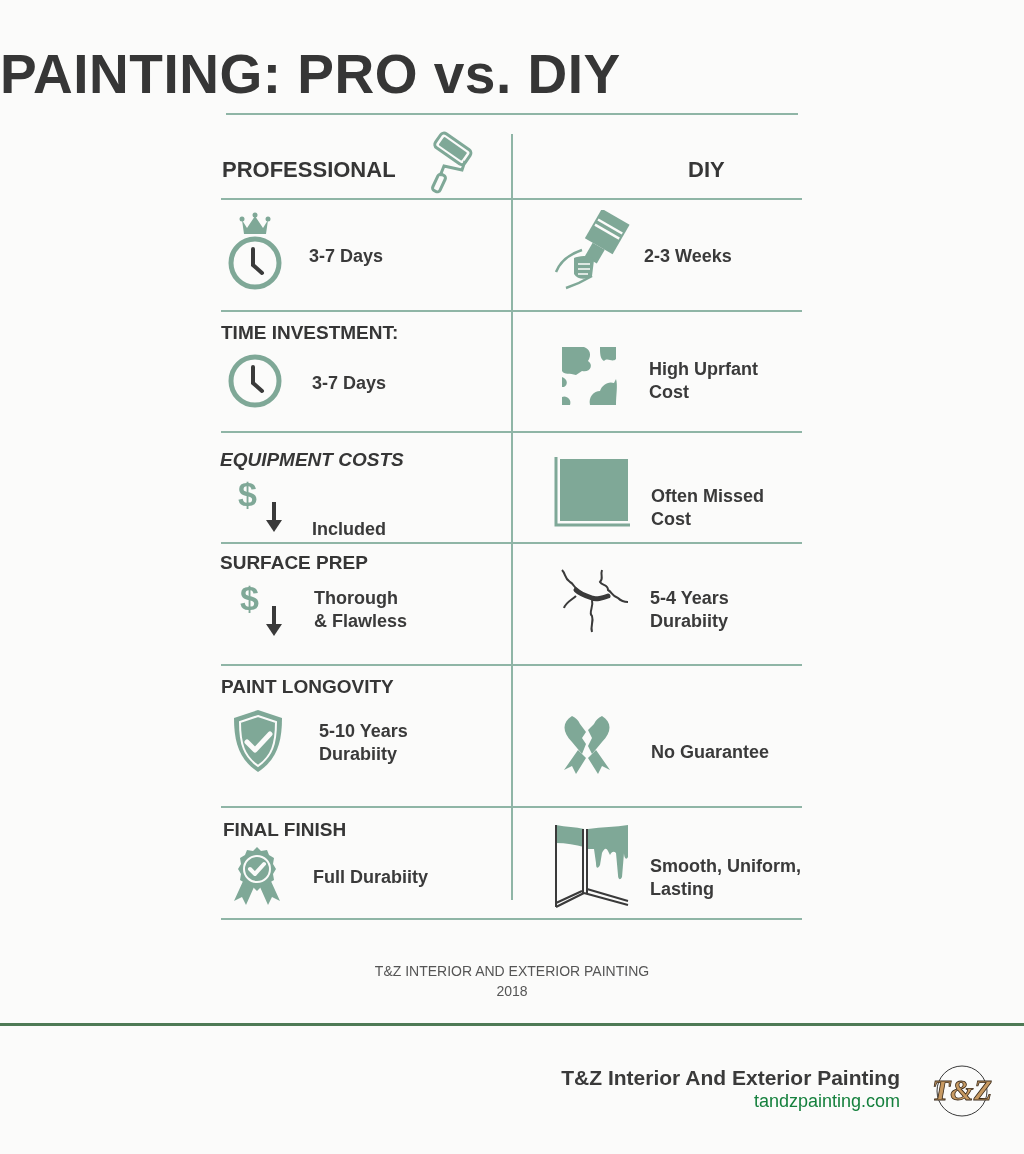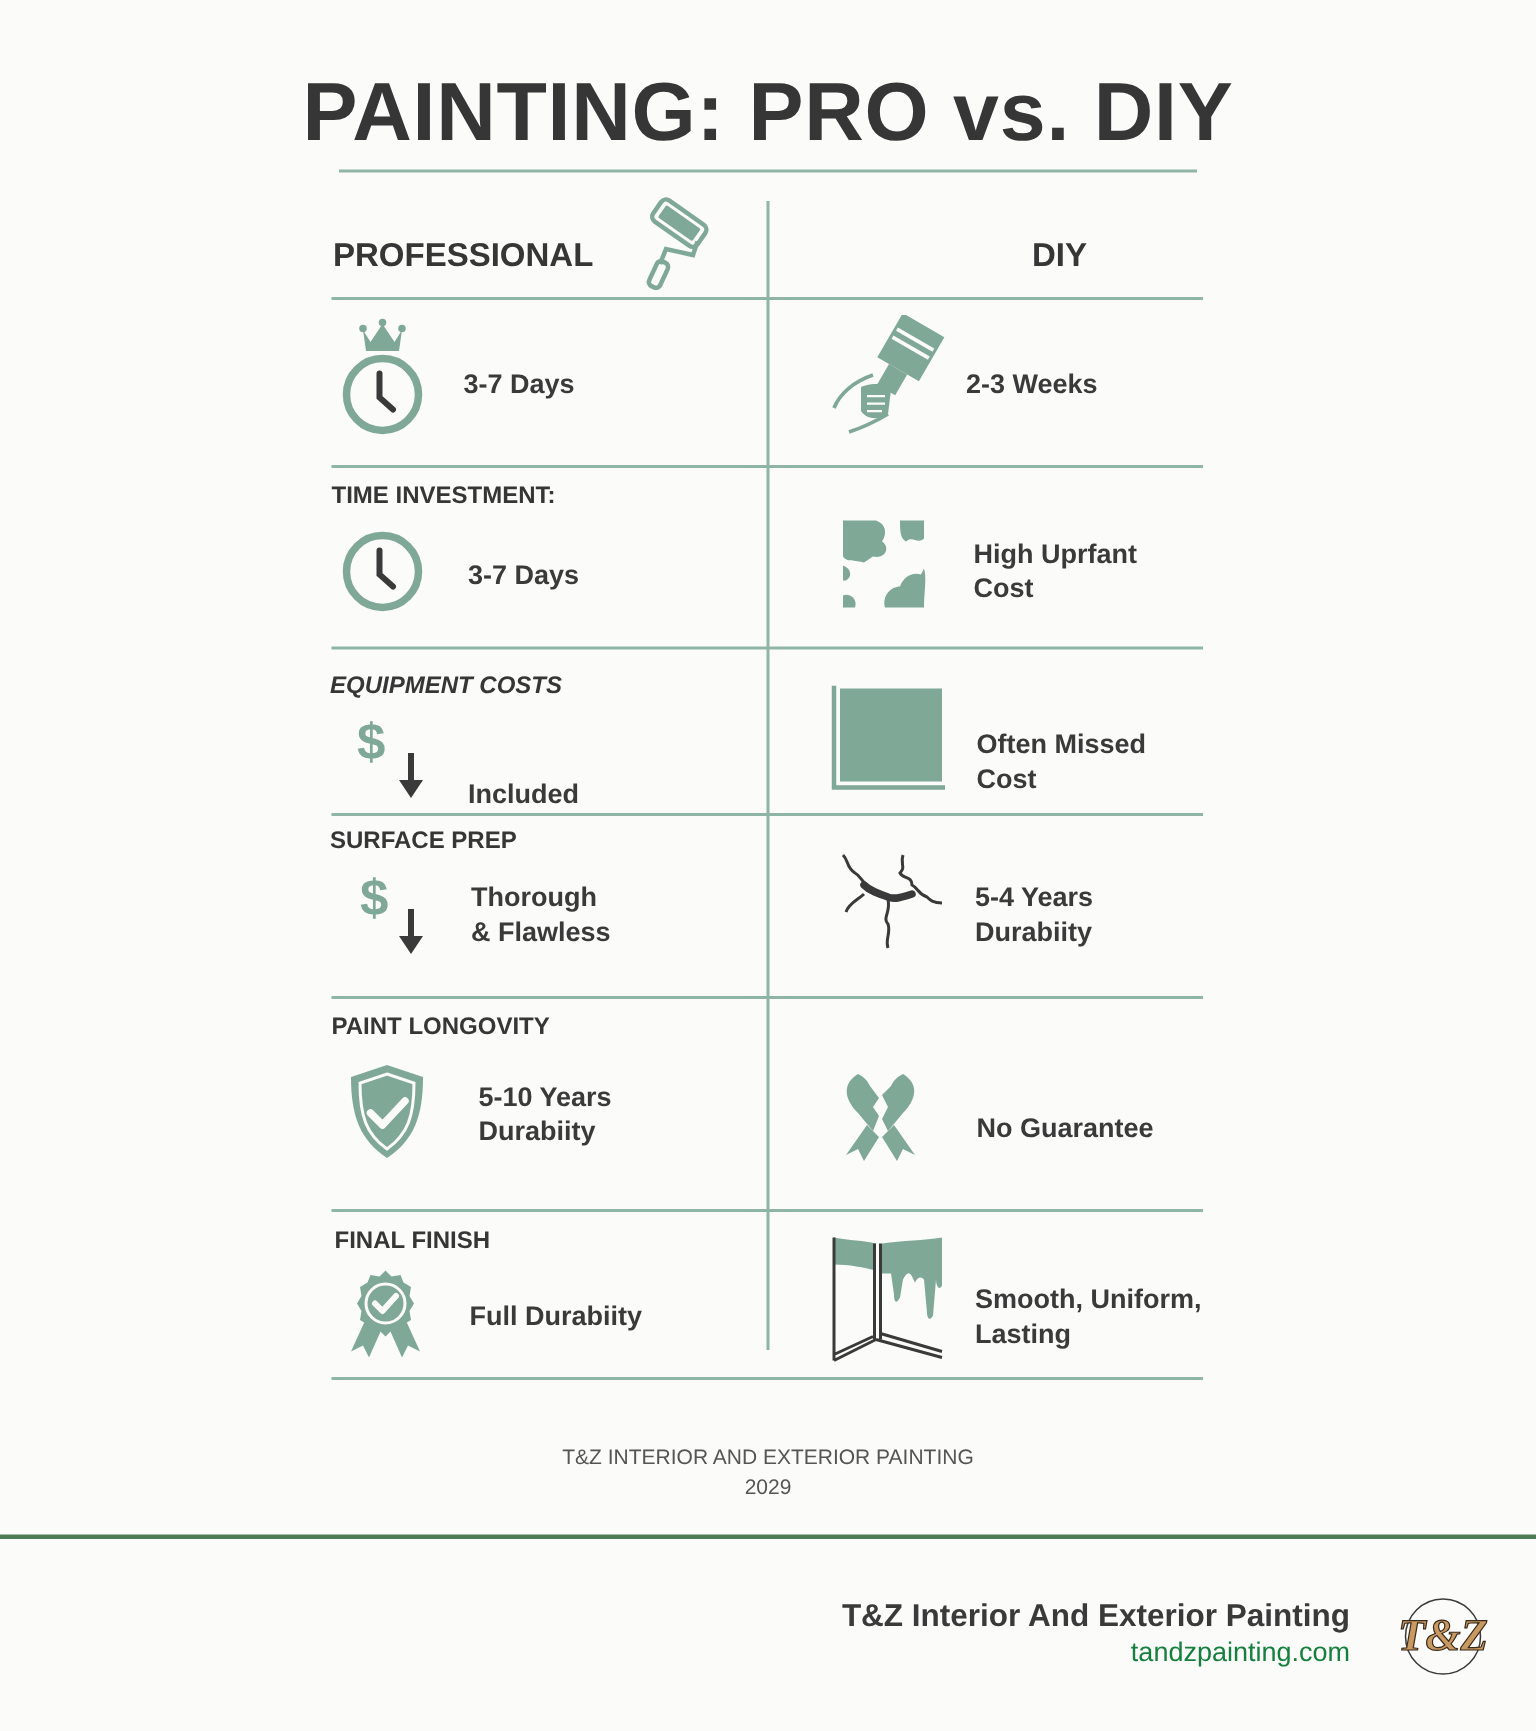--- a/index.html
+++ b/index.html
@@ -4,27 +4,27 @@
 <style>
   html, body { margin: 0; padding: 0; }
   body {
     width: 1024px; height: 1154px; position: relative; overflow: hidden;
     background: #fbfbfa;
     font-family: "Liberation Sans", "DejaVu Sans", sans-serif;
     color: #333333;
   }
   .abs { position: absolute; }
   .title {
-    left: 0; width: 1024px; top: 42px; text-align: center;
+    left: 0; width: 1024px; top: 42px; 
     font-size: 55px; font-weight: 700; color: #363636; letter-spacing: 0.5px;
   }
   .hline { position: absolute; height: 2px; background: #8fb5a6; }
   .vline { position: absolute; width: 2px; background: #8fb5a6; }
   .col-head { font-size: 22px; font-weight: 700; color: #363636; }
-  .sect { font-size: 16px; font-weight: 700; color: #363636; }
+  .sect { font-size: 19px; font-weight: 700; color: #363636; }
   .val { font-size: 18px; font-weight: 700; color: #3a3a3a; line-height: 23px; text-align: right; }
   .icon { position: absolute; }
   .footer-note { left: 0; width: 1024px; text-align: center; font-size: 14px; color: #555; line-height: 20px; }
   .green-bar { left: 0; top: 1023px; width: 1024px; height: 3px; background: #4e7a55; }
   .brand-name { right: 124px; top: 1066px; font-size: 21px; font-weight: 700; color: #3a3a3a; text-align: right; white-space: nowrap; }
   .brand-url { right: 124px; top: 1091px; font-size: 18px; color: #15803d; text-align: right; white-space: nowrap; }
 </style>
 </head>
 <body>
 
@@ -176,21 +176,21 @@
     <path d="M34 6 C48 4 62 4 74 2 L74 34 C72 38 70 34 70 30 L68 54 C66 58 64 56 64 52 L62 30 C60 28 58 28 56 32 L54 28 C52 24 50 26 48 30 L46 42 C44 46 42 46 42 40 L40 26 L34 26 Z" fill="#7fa897"></path>
     <path d="M2 2 L2 84 M2 84 L30 70 M2 80 L28 68" fill="none" stroke="#3a3a3a" stroke-width="2"></path>
     <path d="M29 6 L29 70 M33 6 L33 70" fill="none" stroke="#3a3a3a" stroke-width="2"></path>
     <path d="M30 70 L74 82 M33 66 L74 78" fill="none" stroke="#3a3a3a" stroke-width="2"></path>
   </svg>
 </div>
 <div class="abs val" style="left:650px; top:855px;">Smooth, Uniform,</div>
 <div class="abs val" style="left:650px; top:878px;">Lasting</div>
 
 <div class="abs footer-note" style="top:961px;">T&amp;Z INTERIOR AND EXTERIOR PAINTING</div>
-<div class="abs footer-note" style="top:981px;">2029</div>
+<div class="abs footer-note" style="top:981px;">2018</div>
 
 <div class="abs green-bar"></div>
 <div class="abs brand-name">T&amp;Z Interior And Exterior Painting</div>
 <div class="abs brand-url">tandzpainting.com</div>
 <div class="icon" style="left:920px; top:1062px; width:84px; height:58px;">
   <svg width="84" height="58" viewBox="0 0 84 58">
     <circle cx="42" cy="29" r="25" fill="none" stroke="#3a3a3a" stroke-width="1"></circle>
     <text x="42" y="38" text-anchor="middle" font-family="Liberation Serif, serif" font-style="italic" font-weight="700" font-size="30" fill="#c89a62" stroke="#3a2a1a" stroke-width="0.8">T&amp;Z</text>
   </svg>
 </div>

